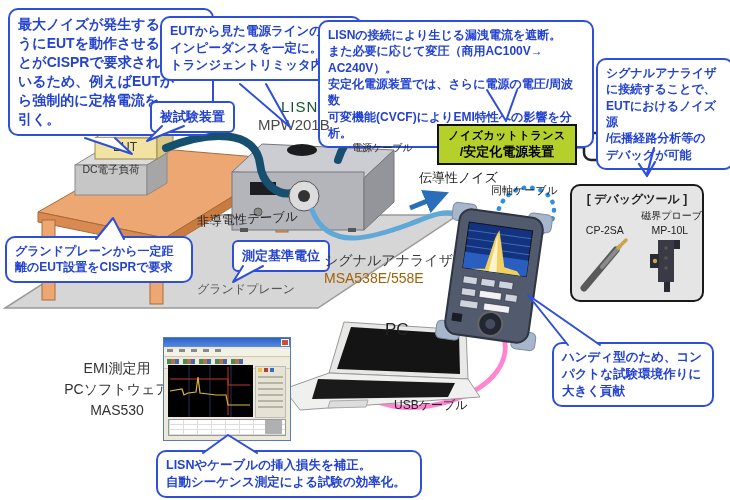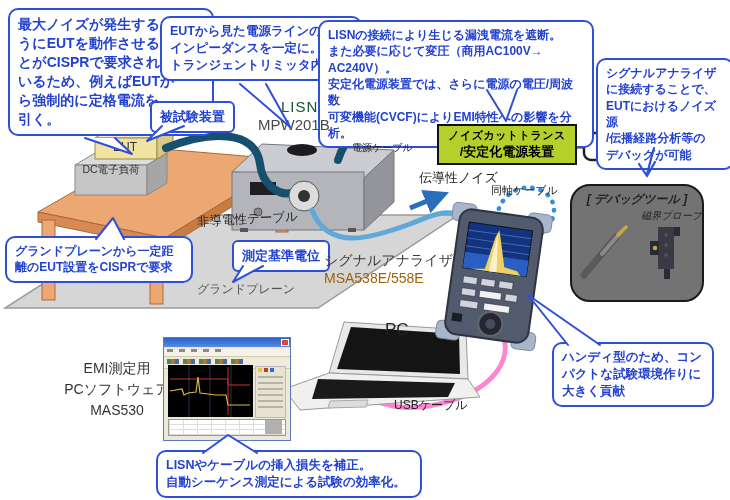--- a/index.html
+++ b/index.html
@@ -13,21 +13,21 @@
            line-height:1.36;padding:5px 8px;}
   .lbl{position:absolute;z-index:2;color:#222;white-space:nowrap;}
   .ctr{text-align:center;}
   
   #noisecut{position:absolute;z-index:2;left:437px;top:124px;width:124px;background:#b5cf2b;
             border:2px solid #111;color:#000;font-weight:bold;text-align:center;padding:2px 6px;}
   #noisecut .l1{font-size:11px;letter-spacing:.5px;}
   #noisecut .l2{font-size:13px;}
   
   #debugbox{position:absolute;z-index:2;left:570px;top:184px;width:130px;height:114px;
-            background:#737373;border:2px solid #1a1a1a;border-radius:20px;color:#222;font-style:italic;}
+            background:#e5e5e5;border:2px solid #1a1a1a;border-radius:10px;color:#222;}
   #debugbox .t{font-size:12px;text-align:center;margin-top:5px;font-weight:bold;}
   #debugbox .s{font-size:10px;text-align:right;margin-top:1px;}
   #debugbox .names{display:flex;justify-content:space-around;font-size:10.5px;margin-top:1px;}
   
   #sw{position:absolute;z-index:2;left:163px;top:337px;width:126px;height:102px;
       background:#ece9d8;border:1px solid #5a7abf;}
   #sw .bar{height:9px;background:linear-gradient(#2a63c8,#5a8ae0);position:relative;}
   #sw .close{position:absolute;right:1px;top:1px;width:8px;height:7px;background:#d44a3a;border:1px solid #fff;box-sizing:border-box;}
   #sw .menu{height:7px;background:#f4f2e4;border-bottom:1px solid #cfcab0;}
   #sw .menu i{display:block;height:3px;width:58px;margin:2px 0 0 3px;
@@ -202,20 +202,24 @@
 </div>
 
 <div id="noisecut">
   <div class="l1">ノイズカットトランス</div>
   <div class="l2">/安定化電源装置</div>
 </div>
 
 <div id="debugbox">
   <div class="t">[ デバッグツール ]</div>
   <div class="s">磁界プローブ</div>
+  <div class="names">
+    <span>CP-2SA</span>
+    <span>MP-10L</span>
+  </div>
   <svg width="126" height="58" viewBox="0 0 126 58">
     <g>
       <line x1="12" y1="52" x2="44" y2="14" stroke="#5a5a5a" stroke-width="7" stroke-linecap="round"></line>
       <line x1="30" y1="31" x2="48" y2="10" stroke="#8a8a8a" stroke-width="4" stroke-linecap="round"></line>
       <line x1="46" y1="12" x2="54" y2="4" stroke="#caa64a" stroke-width="3.5" stroke-linecap="round"></line>
     </g>
     <g>
       <rect x="86" y="4" width="16" height="42" fill="#3a3a46"></rect>
       <rect x="78" y="18" width="9" height="14" fill="#2a2a34"></rect>
       <rect x="92" y="46" width="6" height="10" fill="#2a2a34"></rect>

